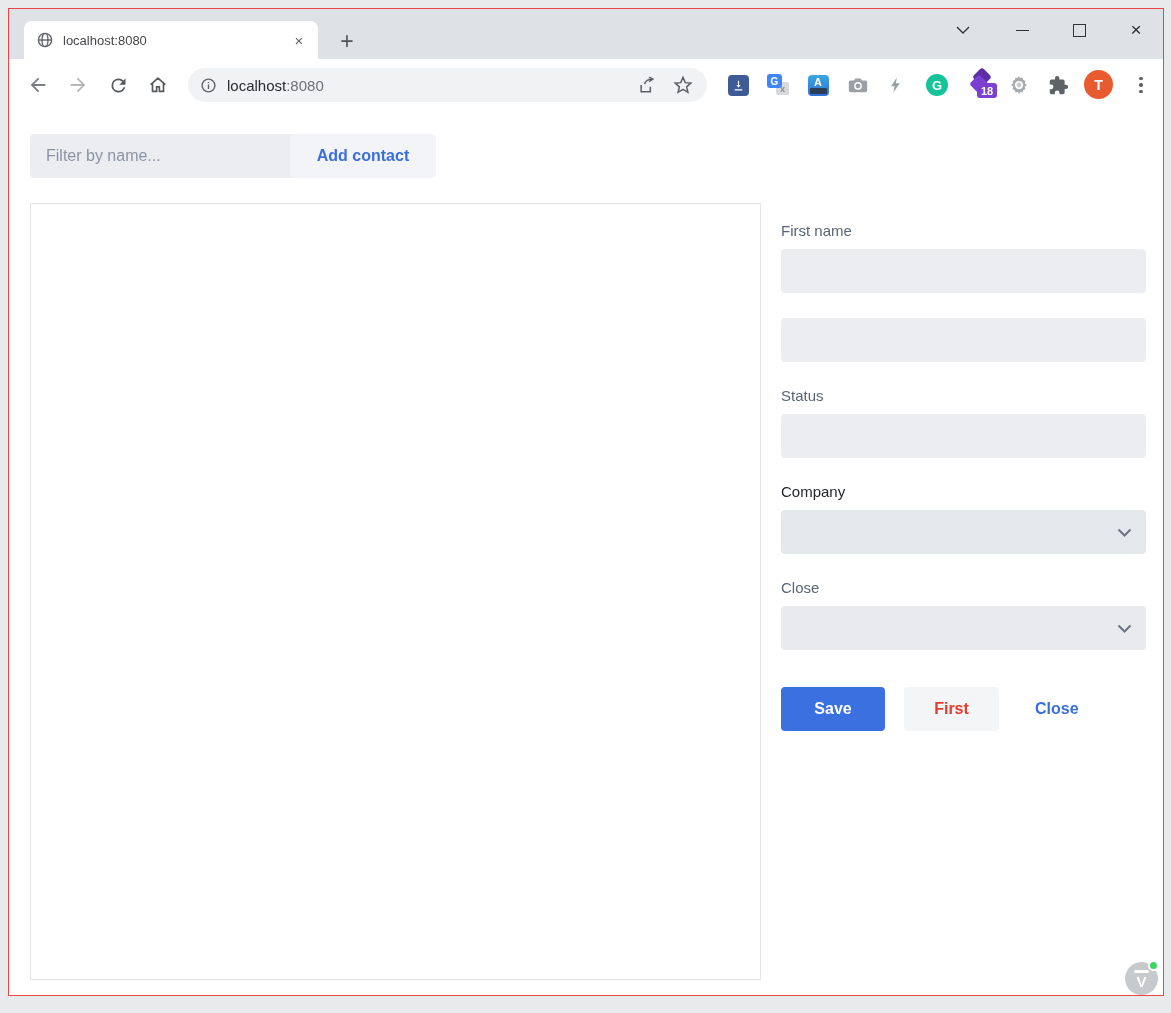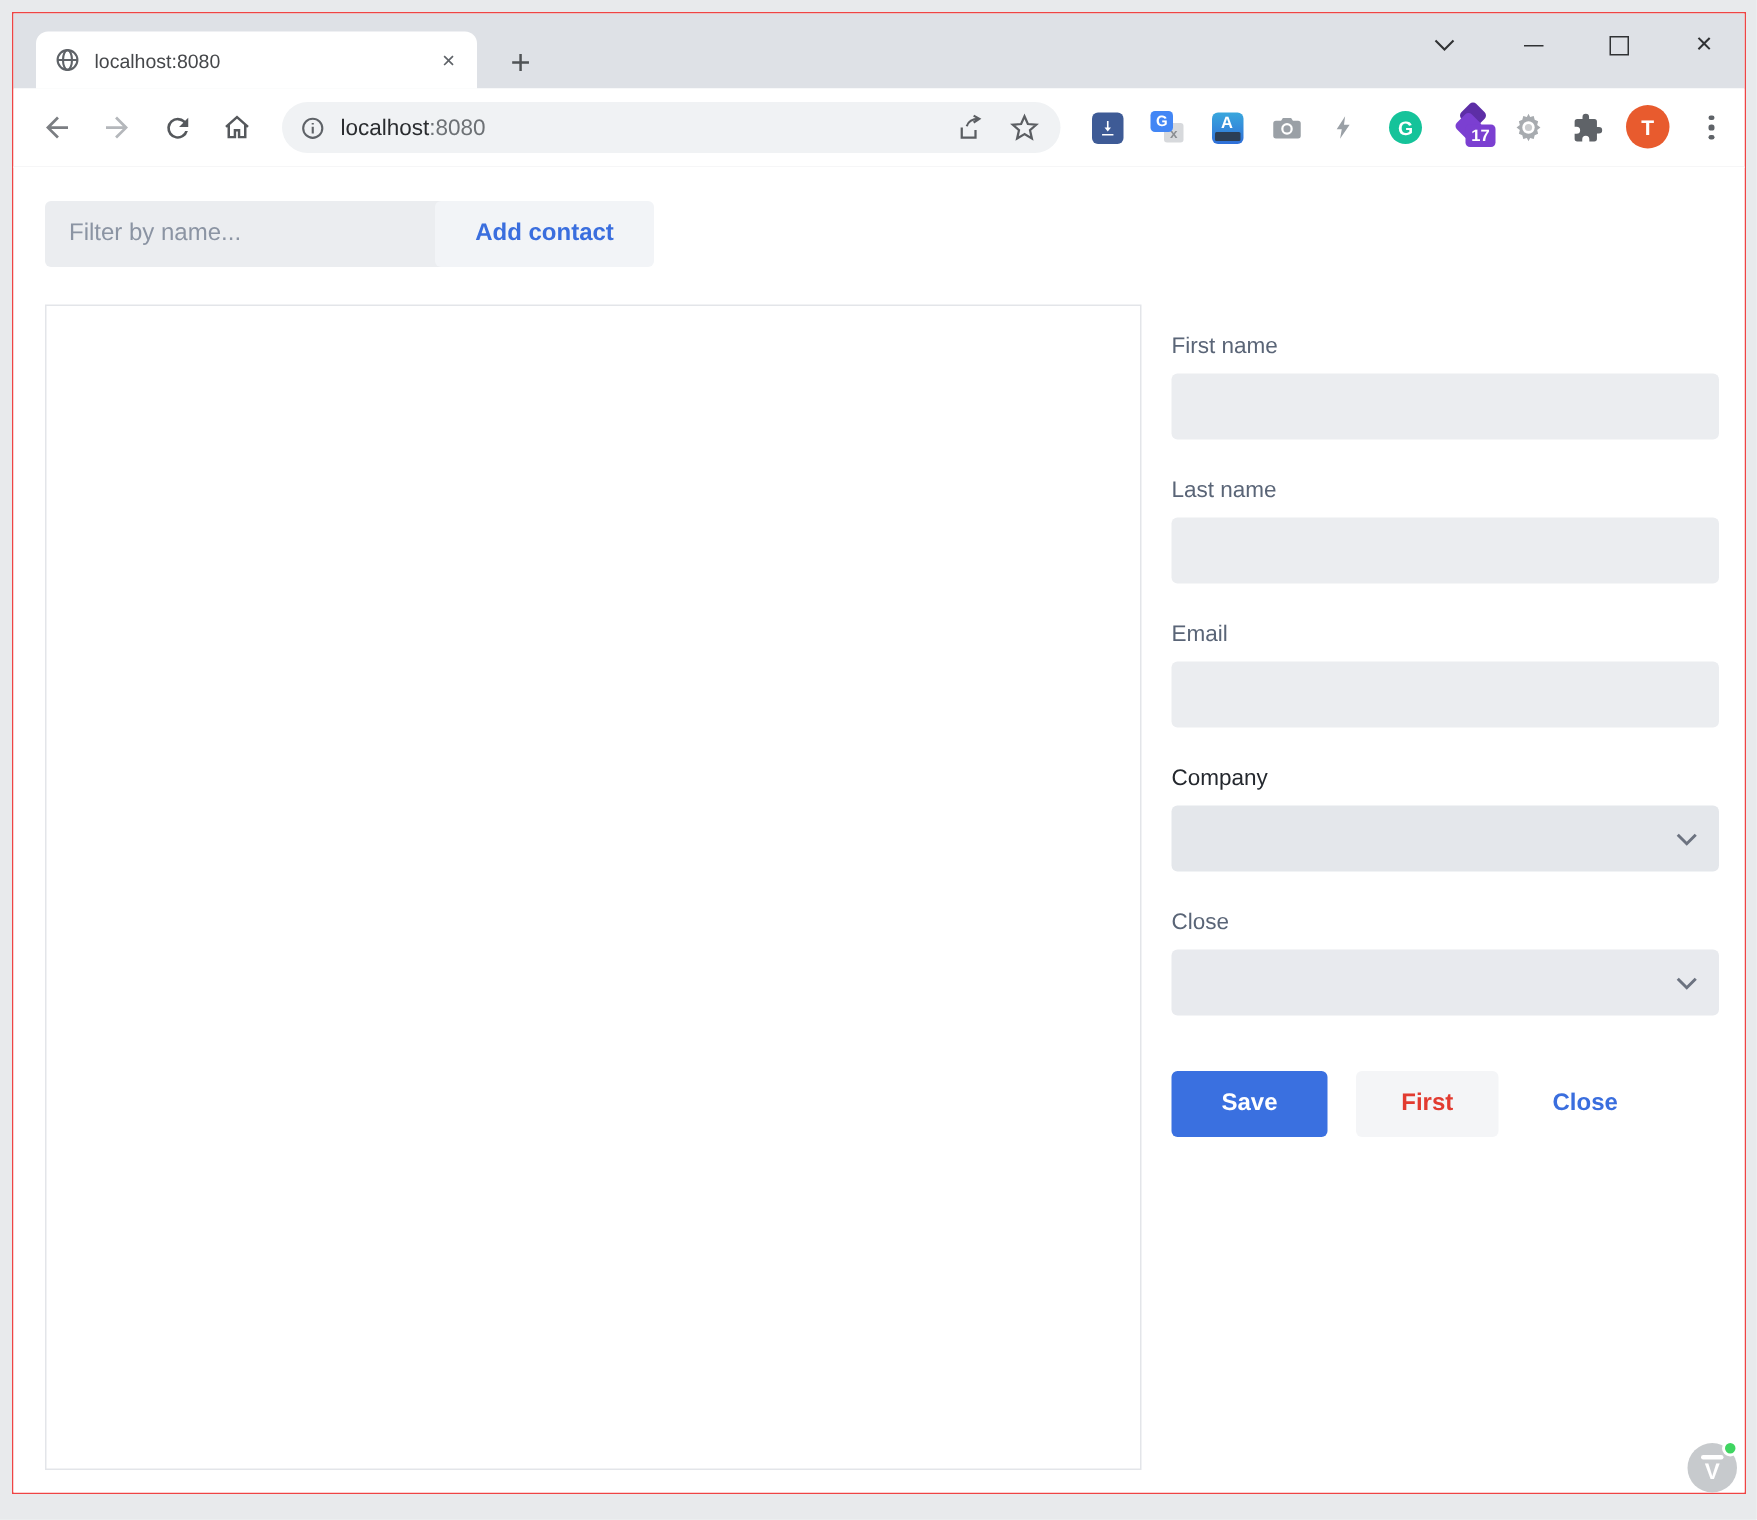--- a/index.html
+++ b/index.html
@@ -168,21 +168,21 @@
             <path fill="#9aa0a6" d="M13 2 5.5 13.5H10L8.5 22 17 9.5h-5z"></path>
           </svg>
       </div>
       <div class="ext" style="left:916px">
         <span style="width:22px;height:22px;border-radius:50%;background:#15c39a;color:#fff;font-size:13px;font-weight:700;display:flex;align-items:center;justify-content:center;">G</span>
       </div>
       <div class="ext" style="left:961px">
         <span style="position:relative;width:26px;height:26px;">
           <span style="position:absolute;left:5px;top:-2px;width:14px;height:14px;background:#5d2ea6;border-radius:3px;transform:rotate(45deg);"></span>
           <span style="position:absolute;left:2px;top:5px;width:14px;height:14px;background:#7b3fd1;border-radius:3px;transform:rotate(45deg);"></span>
-          <span style="position:absolute;left:7px;top:11px;width:20px;height:15px;background:#7b3fd1;border-radius:3px;color:#fff;font-size:11px;font-weight:700;display:flex;align-items:center;justify-content:center;">17</span>
+          <span style="position:absolute;left:7px;top:11px;width:20px;height:15px;background:#7b3fd1;border-radius:3px;color:#fff;font-size:11px;font-weight:700;display:flex;align-items:center;justify-content:center;">18</span>
         </span>
       </div>
       <div class="ext" style="left:998px">
         <svg width="22" height="22" viewBox="0 0 24 24">
             <path fill="#a7abaf" d="M12 2l1.2 2.4 2.6-.7.7 2.6L19 7.5l-.7 2.6L20.7 12l-2.4 1.9.7 2.6-2.5 1.2-.7 2.6-2.6-.7L12 22l-1.2-2.4-2.6.7-.7-2.6L5 16.5l.7-2.6L3.3 12l2.4-1.9L5 7.5l2.5-1.2.7-2.6 2.6.7z"></path>
             <circle cx="12" cy="12" r="4.5" fill="#ffffff"></circle>
             <circle cx="12" cy="12" r="2.6" fill="#caccce"></circle>
           </svg>
       </div>
       <div class="ext" style="left:1037px">
@@ -203,24 +203,23 @@
     <div class="page">
       <input class="filter-input" placeholder="Filter by name..." style="">
       <button class="add-contact">Add contact</button>
 
       <div class="grid"></div>
 
       <div class="cform">
         <div class="f-label">First name</div>
         <input class="f-input" value="" style="">
 
-        <div class="f-label">Last name</div>
         <input class="f-input" value="" style="">
 
-        <div class="f-label">Email</div>
+        <div class="f-label">Status</div>
         <input class="f-input" value="" style="">
 
         <div class="f-label dark">Company</div>
         <div class="f-select company">
           <span class="sel-val"></span>
           <svg width="15" height="9" viewBox="0 0 15 9">
               <polyline points="1.5,1.5 7.5,7.5 13.5,1.5" fill="none" stroke="#6c7380" stroke-width="2"></polyline>
             </svg>
         </div>
 

